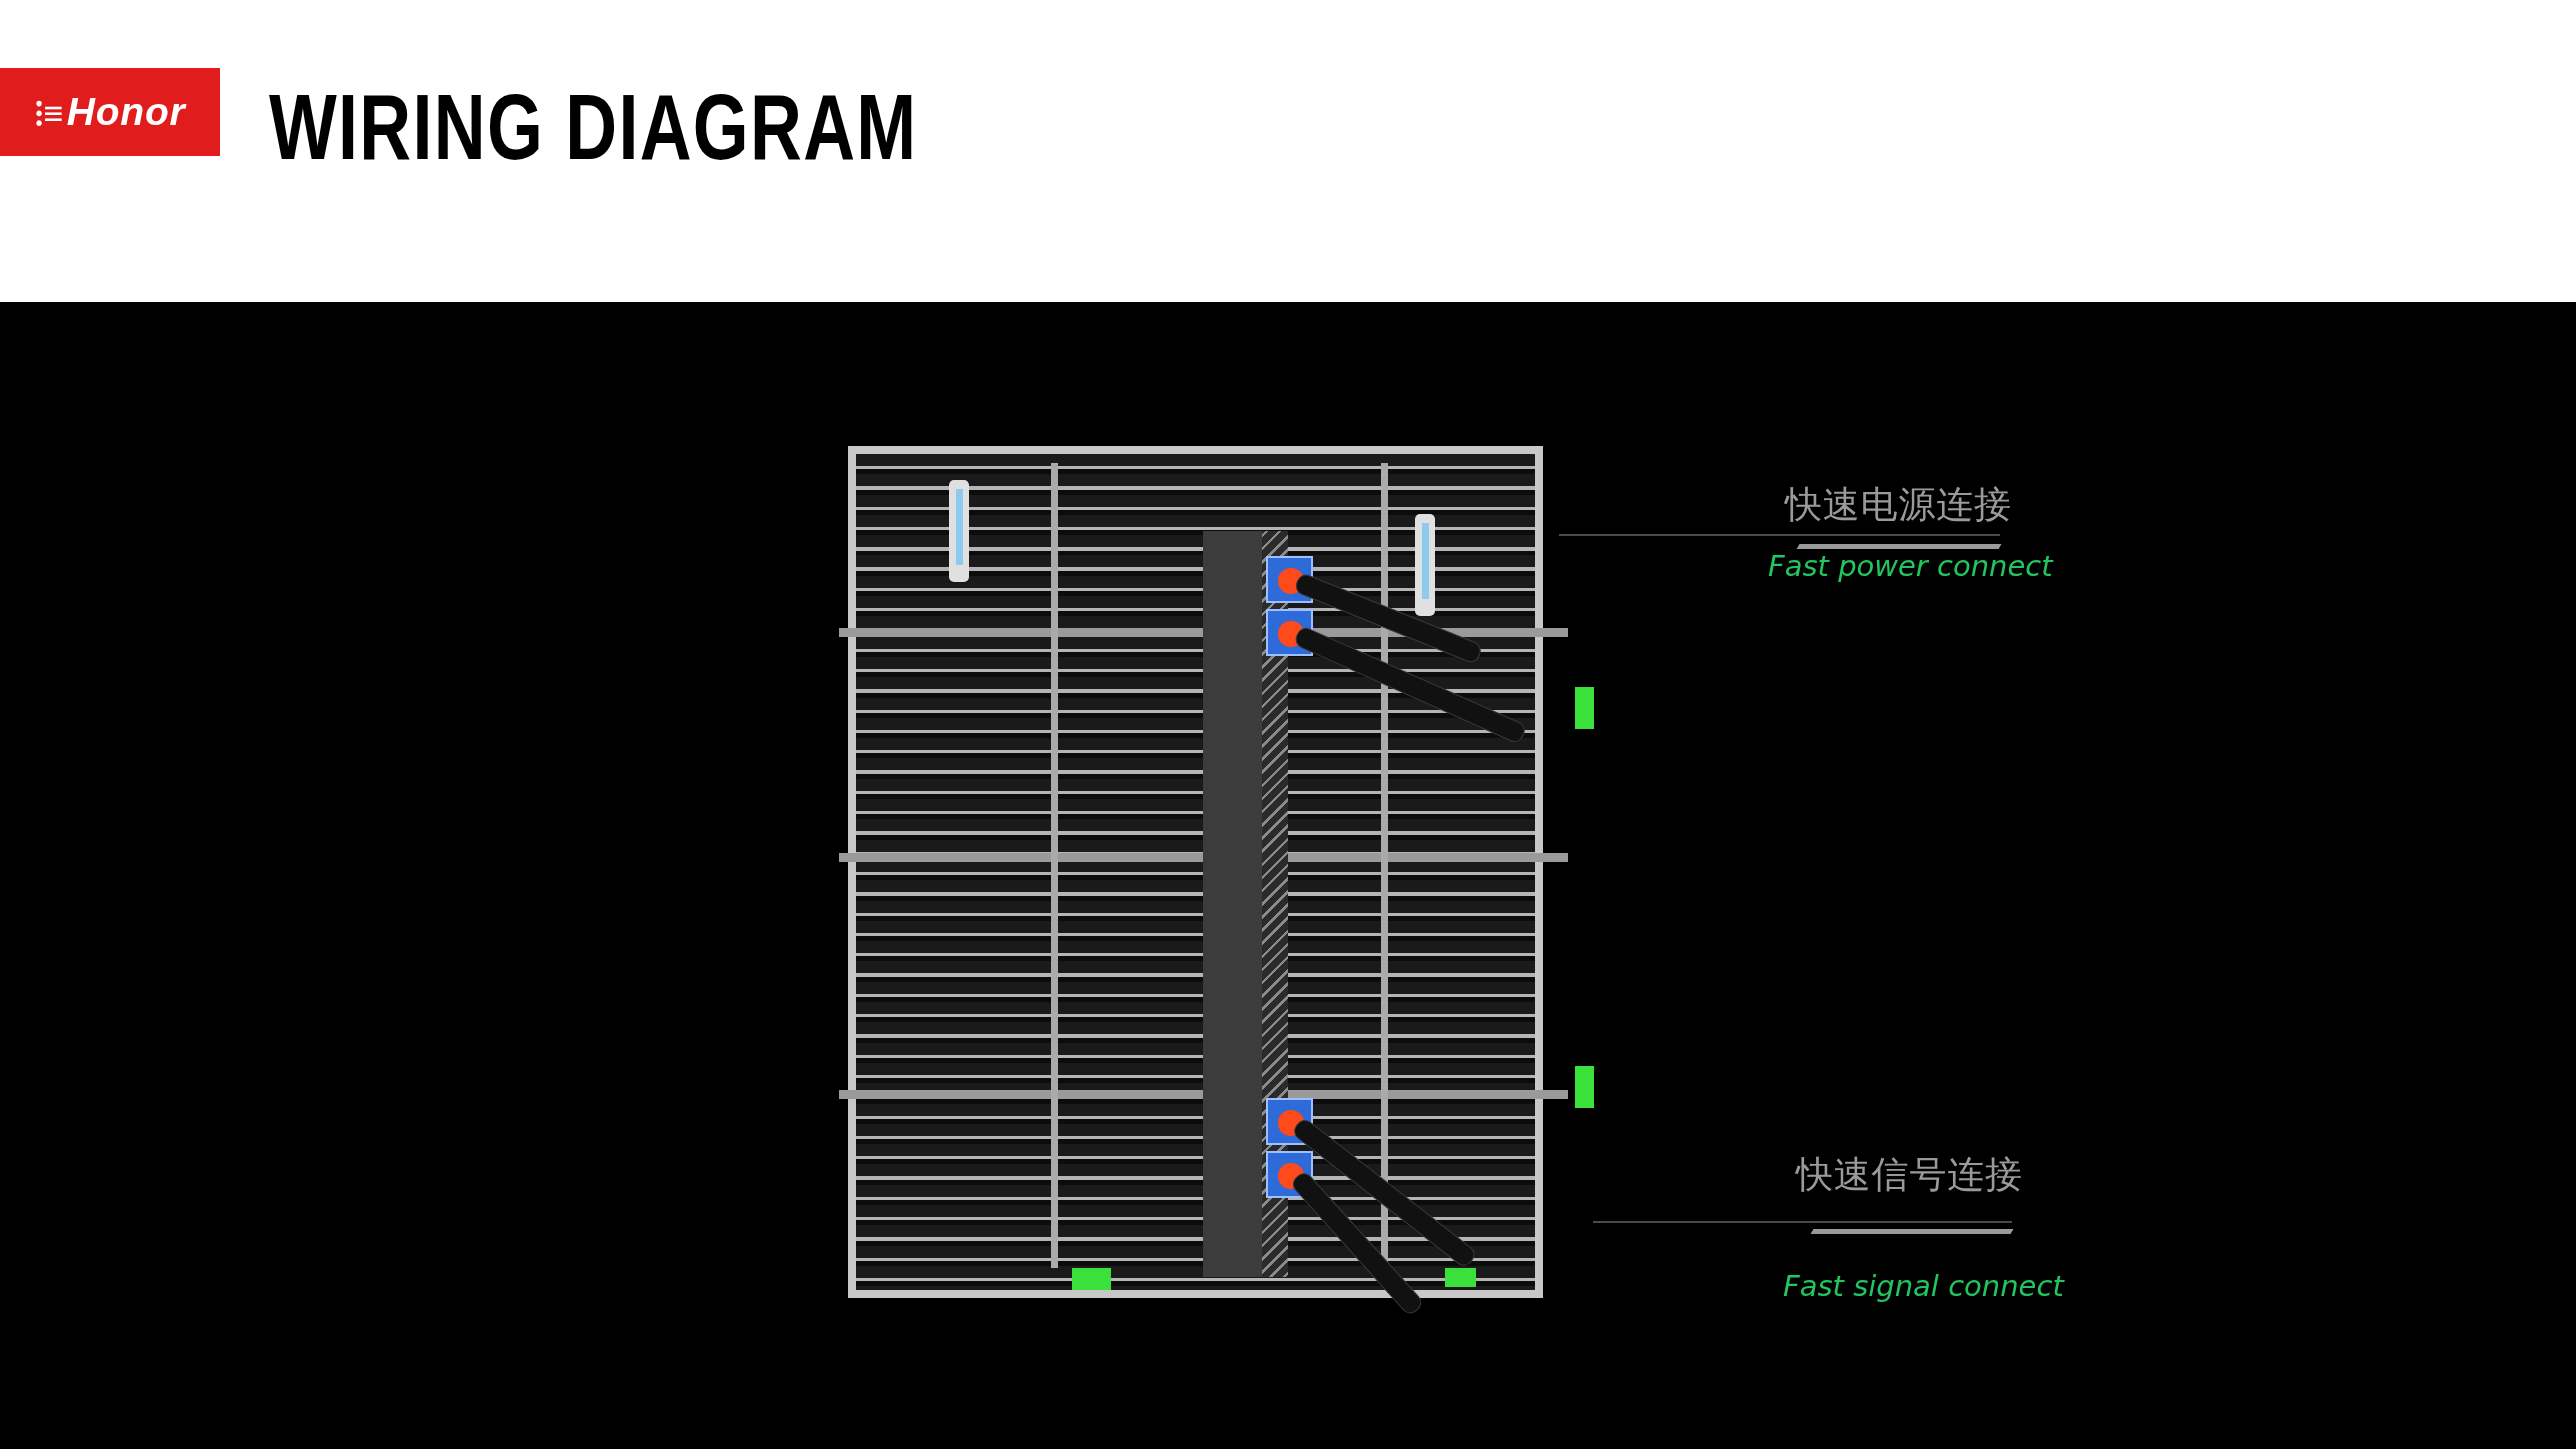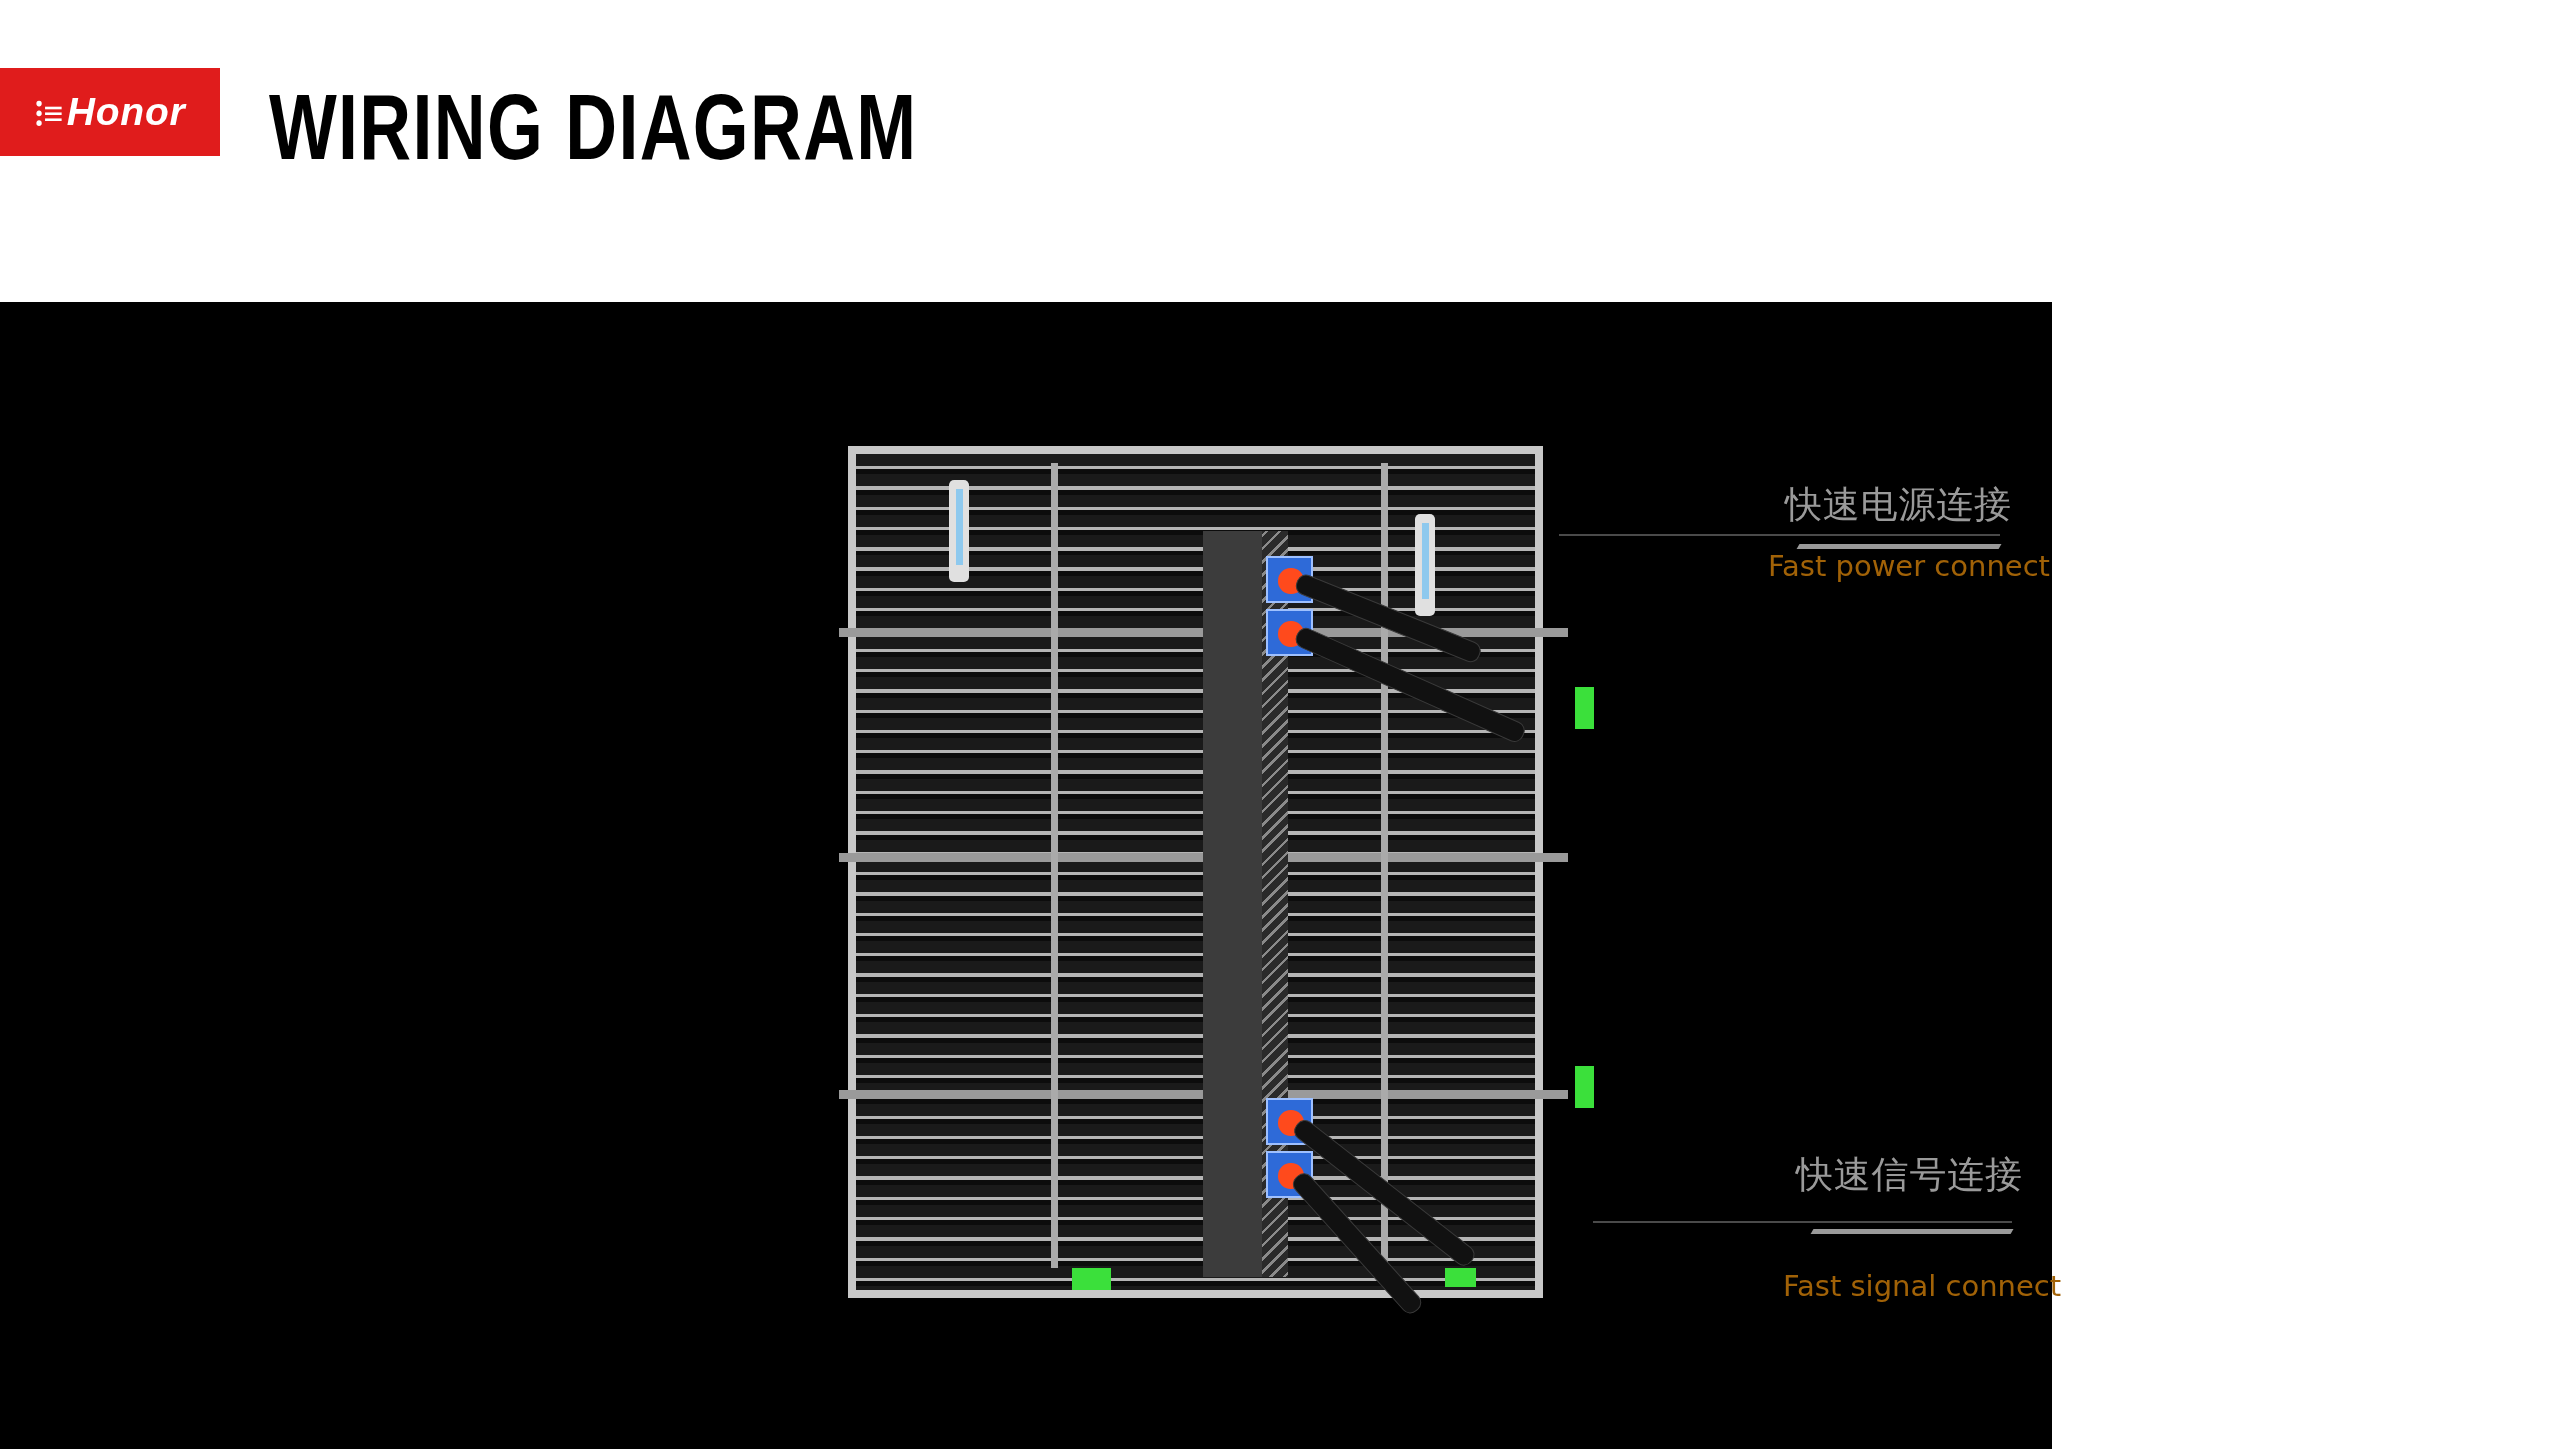--- a/index.html
+++ b/index.html
@@ -2,38 +2,38 @@
 <html style="font-size:13.6px"><head>
 <meta charset="utf-8">
 <style>
   html, body { margin:0; padding:0; }
   body { width:2576px; height:1449px; background:#ffffff; position:relative; overflow:hidden; font-family:"Liberation Sans", sans-serif; }
   .header { position:absolute; left:0; top:0; width:2576px; height:302px; background:#ffffff; }
   .logo { position:absolute; left:0; top:68px; width:220px; height:88px; background:#e01c1c; display:flex; align-items:center; justify-content:center; }
   .logo-text { color:#fff; font-style:italic; font-weight:bold; font-size:39px; letter-spacing:0.8px; font-family:"Liberation Sans", sans-serif; }
   .logo-dots { display:inline-block; margin-right:3.4px; color:#fff; font-weight:bold; font-size:34px; }
   .title { position:absolute; left:269px; top:81px; font-family:"Liberation Sans", sans-serif; font-weight:bold; font-size:92px; color:#000; transform:scaleX(0.78); transform-origin:left top; letter-spacing:1.7px; line-height:1; }
-  .stage { position:absolute; left:0; top:302px; width:2052px; height:1147px; background:#000; }
+  .stage { position:absolute; left:0; top:302px; width:2576px; height:1147px; background:#000; }
   .cabinet { position:absolute; left:839px; top:127px; width:763px; height:1178px; }
   .cab-body { position:absolute; left:8.5px; top:17px; width:695px; height:852px; background:repeating-linear-gradient(180deg,#1a1a1a 0 12px,#b5b5b5 12px 15.3px,#0c0c0c 15.3px 20.3px); border:8.5px solid #c8c8c8; box-sizing:border-box; }
   .cab-rail { position:absolute; left:0; width:729px; height:8.5px; background:#9a9a9a; }
   .cab-col { position:absolute; top:34px; width:6.8px; height:805px; background:#aaaaaa; }
   .cab-center { position:absolute; left:364px; top:102px; width:85px; height:746px; background:repeating-linear-gradient(135deg,#2a2a2a 0 6.8px,#8a8a8a 6.8px 9.3px); }
   .cab-spine { position:absolute; left:364px; top:102px; width:59px; height:746px; background:#3c3c3c; }
   .connector { position:absolute; width:47px; height:47px; background:#2e6ad8; border:2.5px solid #9ec0ff; box-sizing:border-box; }
   .plug { position:absolute; left:10.2px; top:10.2px; width:25.4px; height:25.4px; border-radius:50%; background:#ff4a1c; }
   .cable { position:absolute; height:18.6px; background:#111; border:1.7px solid #3a3a3a; transform-origin:left center; border-radius:9.3px; }
   .latch { position:absolute; width:18.6px; height:42px; background:#3be03b; }
   .handle { position:absolute; width:20.3px; height:102px; background:#e0e0e0; border-radius:5.1px; }
   .handle-blue { position:absolute; left:6.8px; top:8.5px; width:6.8px; height:76px; background:#8ec9ee; }
   .callout { position:absolute; }
   .callout-line { position:absolute; height:1.7px; background:#4a4a4a; }
   .callout-underline { position:absolute; height:5.1px; background:#9a9a9a; transform:skewX(-30deg); }
   .callout-cn { position:absolute; color:#9a9a9a; font-family:"DejaVu Sans", sans-serif; font-size:37px; white-space:nowrap; letter-spacing:0.8px; }
-  .callout-en { position:absolute; color:#a16207; font-family:"DejaVu Sans", sans-serif; font-size:29px; white-space:nowrap; }
+  .callout-en { position:absolute; color:#22c55e; font-family:"DejaVu Sans", sans-serif; font-size:29px; white-space:nowrap;font-style:italic; }
 </style>
 </head>
 <body>
 
 <div class="header">
   <div class="logo">
     <span class="logo-dots">⁝≡</span>
     <span class="logo-text">Honor</span>
   </div>
   <div class="title">WIRING DIAGRAM</div>

